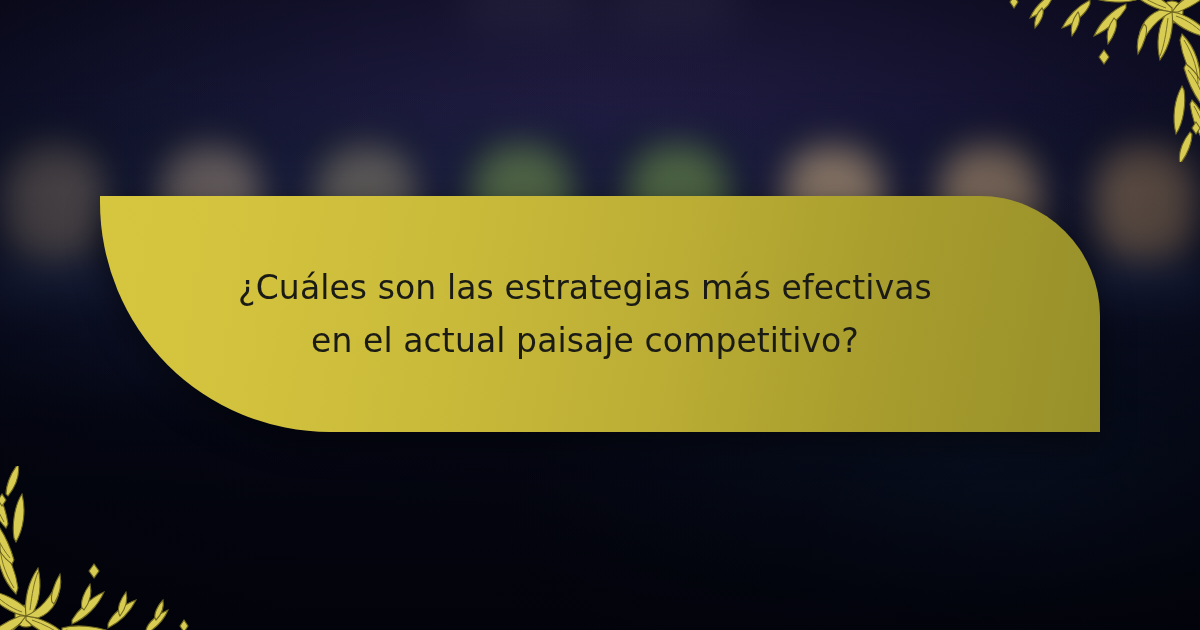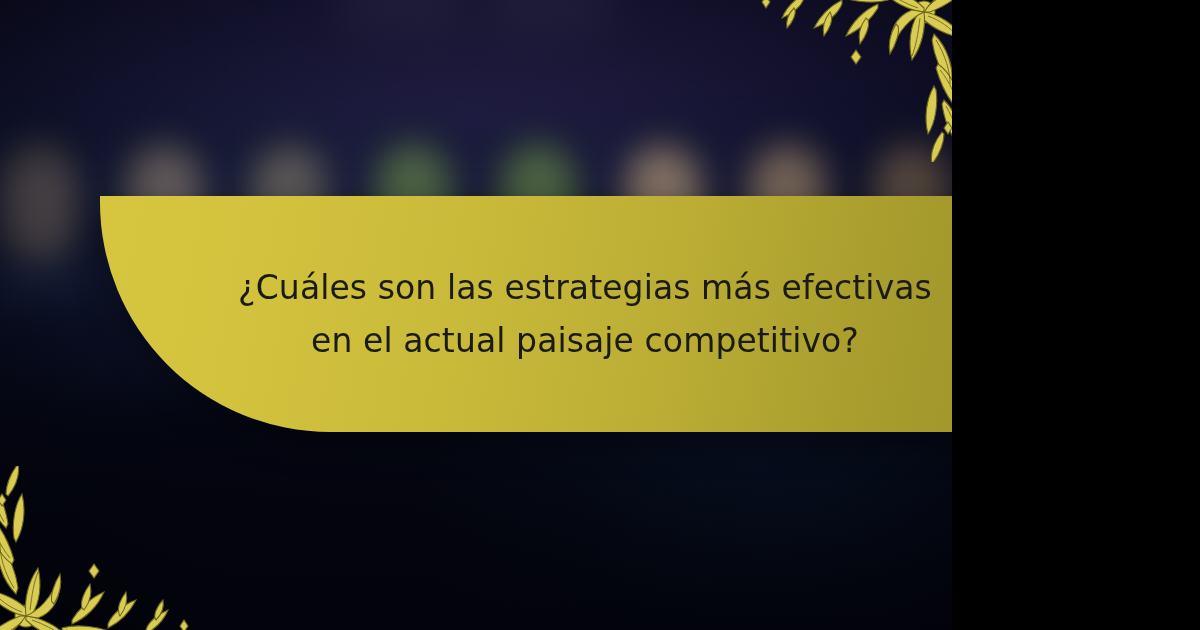--- a/index.html
+++ b/index.html
@@ -2,21 +2,21 @@
 <html><head>
 <meta charset="utf-8">
 <style>
   html, body {
     margin: 0;
     padding: 0;
     background: #000;
   }
   #stage {
     position: relative;
-    width: 952px;
+    width: 1200px;
     height: 630px;
     overflow: hidden;
     font-family: "DejaVu Sans", sans-serif;
     background: #3b82f6;
   }
 
   
   .bg-root {
     position: absolute;
     inset: 0;

